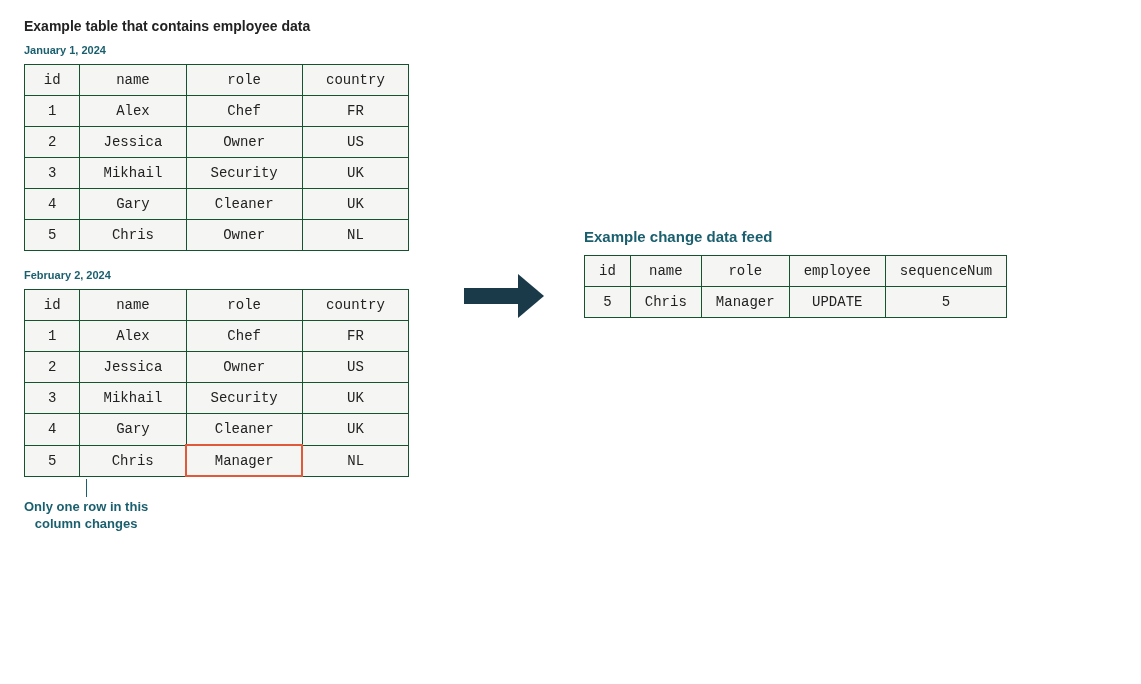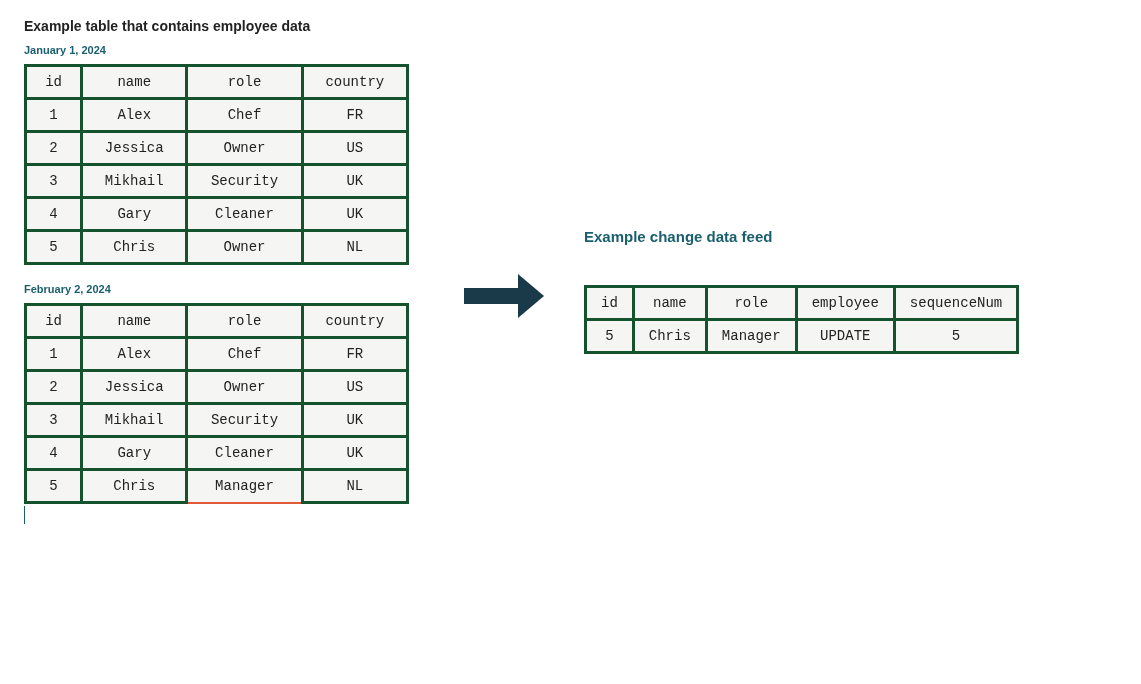--- a/index.html
+++ b/index.html
@@ -49,21 +49,21 @@
       font-family: 'Courier New', Courier, monospace;
       font-size: 14px;
     }
     table.main-table {
       width: 385px;
     }
     table.cdf-table {
       width: 420px;
     }
     td, th {
-      border: 3px solid #14532d;
+      border: 1px solid #14532d;
       padding: 7px 14px;
       text-align: center;
       background: #f5f5f3;
       color: #222;
     }
     th {
       background: #f5f5f3;
       font-weight: normal;
     }
     .highlighted-cell {
@@ -99,21 +99,20 @@
       border-bottom: 22px solid transparent;
       border-left: 26px solid #1a3a4a;
     }
     .right-section {
       display: flex;
       flex-direction: column;
       align-items: flex-start;
       flex: 1;
       padding-top: 210px;
       padding-left: 30px;
-      gap: 30px;
     }
     .cdf-title {
       font-family: Arial, sans-serif;
       font-size: 15px;
       font-weight: bold;
       color: #1a5f6e;
       margin-bottom: 10px;
     }
     .annotation-area {
       display: flex;
@@ -231,20 +230,21 @@
             <td>5</td>
             <td>Chris</td>
             <td class="highlighted-cell">Manager</td>
             <td>NL</td>
           </tr>
         </tbody>
     </table>
 
     <div class="annotation-area">
       <div class="annotation-line"></div>
+      <div class="annotation-text">Only one row in this<br>column changes</div>
     </div>
   </div>
 
   <div class="arrow-section">
     <div class="arrow">
       <div class="arrow-body"></div>
       <div class="arrow-head"></div>
     </div>
   </div>
 

